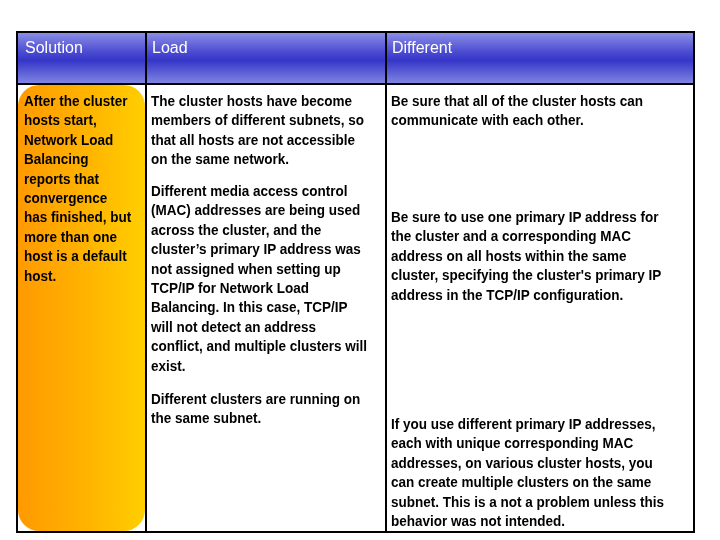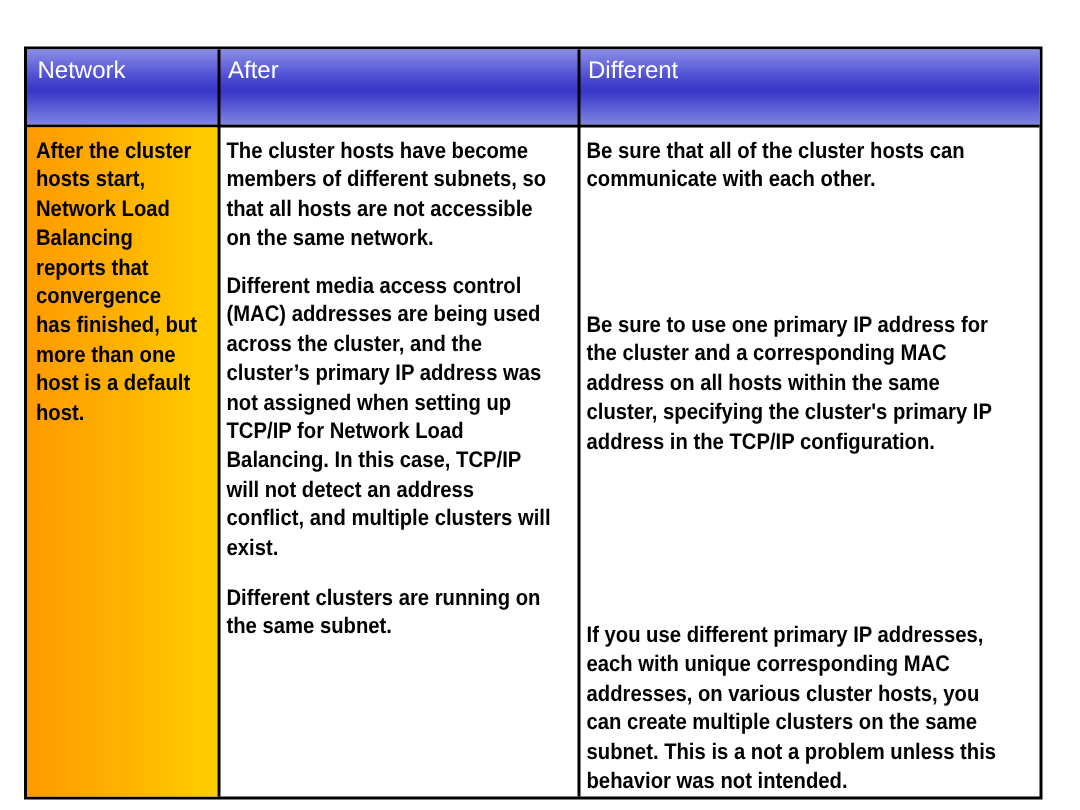--- a/index.html
+++ b/index.html
@@ -17,35 +17,36 @@
     border-bottom: 2px solid #000; box-sizing: border-box;
   }
   .hcell {
     position: absolute; top: 0; height: 50px; color: #fff; font-size: 16px;
     padding: 6px 0 0 7px; box-sizing: border-box;
   }
   .vline { position: absolute; top: 0; bottom: 0; width: 2px; background: #000; }
   .symptom-col {
     position: absolute; left: 0; top: 52px; width: 127px; bottom: 0;
     background: linear-gradient(to right, #ff9a00 0%, #ffb400 55%, #ffcf00 100%);
+    border-radius: 21px;
   }
   .txt {
     position: absolute; font-size: 15px; line-height: 19.4px; color: #000;
     font-weight: bold; letter-spacing: 0px;
   }
   .sym { font-family: "Liberation Sans", sans-serif; font-weight: bold; transform: scaleX(0.92); transform-origin: left top; }
   .c { transform: scaleX(0.90); transform-origin: left top; white-space: pre-line; }
 </style>
 </head>
 <body>
 
 <div class="table">
   <div class="header">
-    <div class="hcell" style="left:0; width:127px;">Network</div>
-    <div class="hcell" style="left:127px; width:240px;">After</div>
+    <div class="hcell" style="left:0; width:127px;">Solution</div>
+    <div class="hcell" style="left:127px; width:240px;">Load</div>
     <div class="hcell" style="left:367px; width:310px;">Different</div>
   </div>
 
   <div class="symptom-col">
     <div class="txt sym c" style="left:6px; top:6px; width:135px;">After the cluster
 hosts start,
 Network Load
 Balancing
 reports that
 convergence

